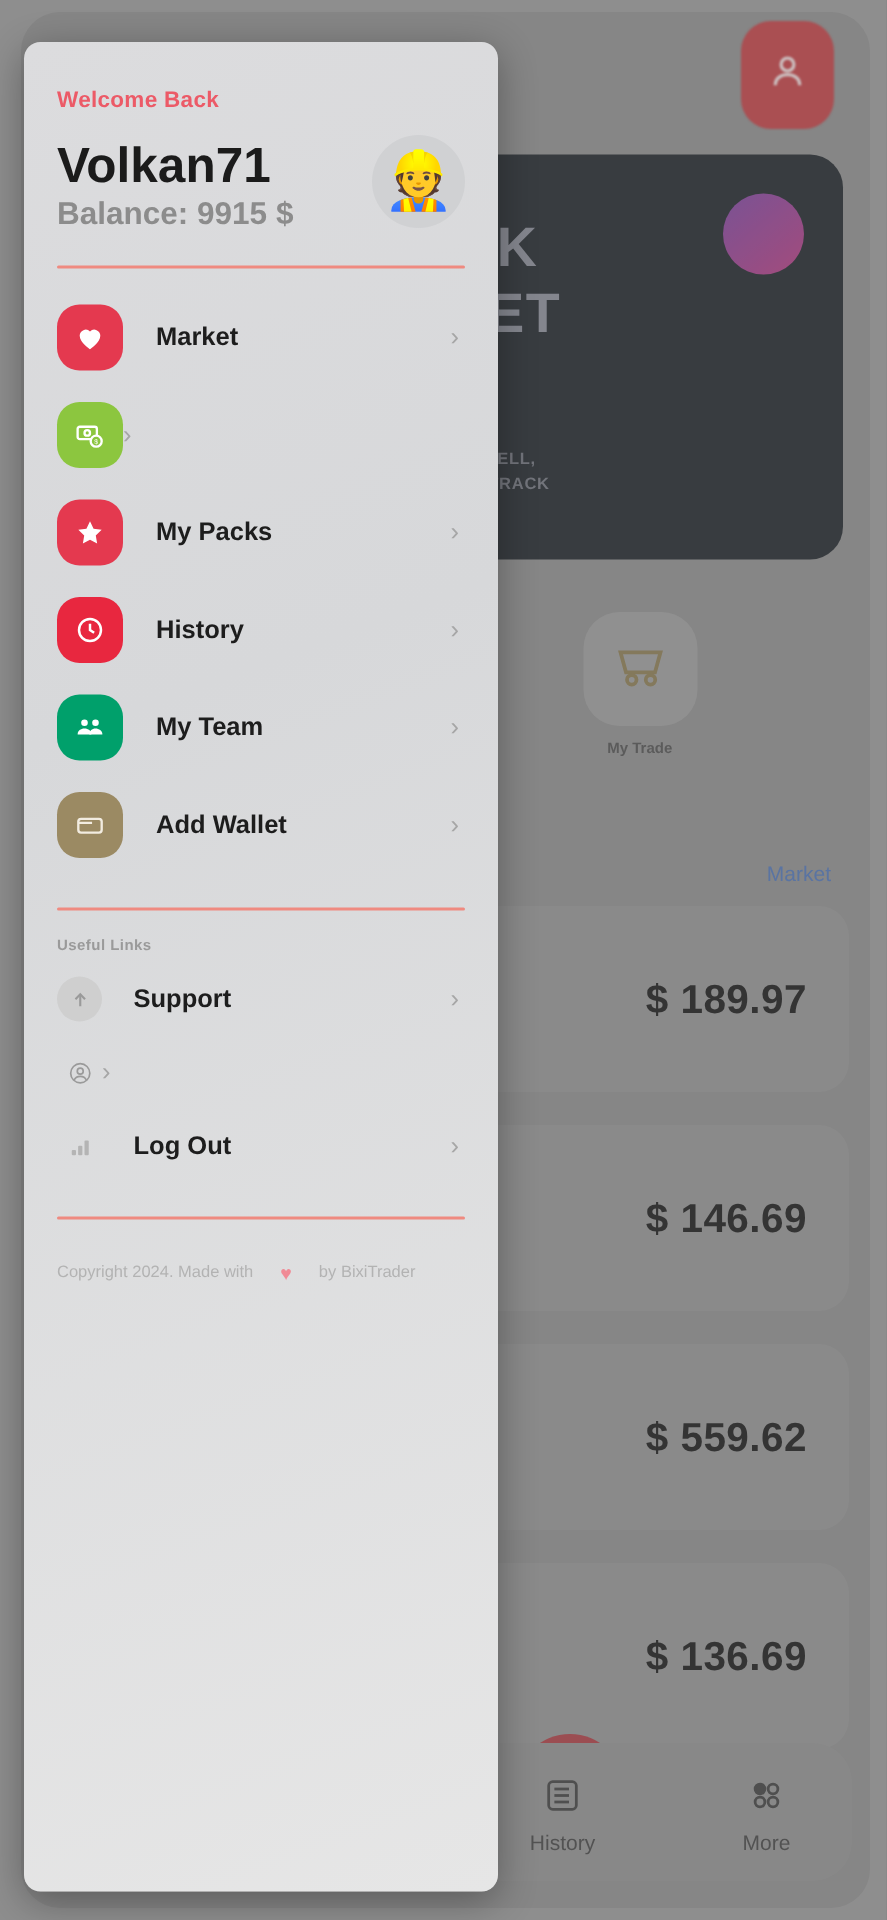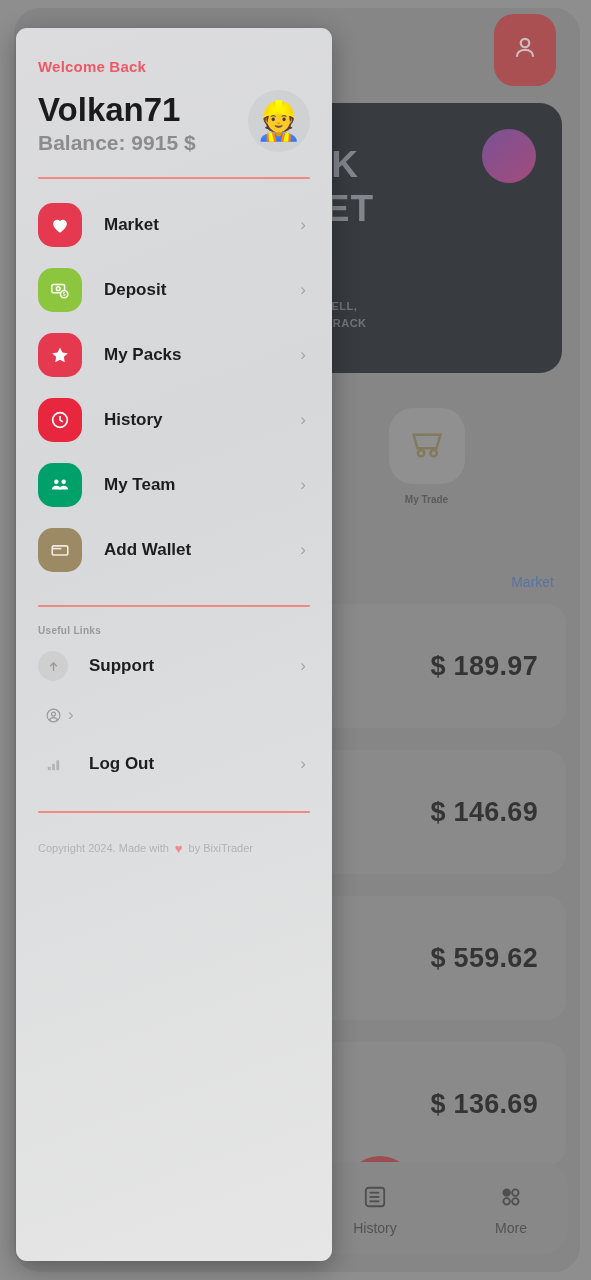--- a/index.html
+++ b/index.html
@@ -338,21 +338,21 @@
     color: #1d1d1d;
   }
 
   .copyright {
     padding: 0 22px;
     margin-top: 28px;
     font-size: 11px;
     color: #b3b3b3;
     display: flex;
     align-items: center;
-    gap: 6px;
+    gap: 18px;
   }
   .copyright .heart { color: #f08a95; font-size: 13px; }
 </style>
 </head>
 <body>
 
 <div id="app">
 
   <div class="bg-layer">
     <div class="bg-page">
@@ -489,21 +489,20 @@
 
       <div class="menu-item">
         <div class="mi-icon" style="background:#8cc63f">
           <svg viewBox="0 0 24 24" fill="none" stroke="#ffffff" stroke-width="1.7">
             <rect x="3" y="6" width="14" height="9" rx="1.6"></rect>
             <circle cx="10" cy="10.5" r="2"></circle>
             <circle cx="16.5" cy="16.5" r="4" fill="#8cc63f"></circle>
             <text x="16.5" y="18.4" font-size="5" fill="#ffffff" text-anchor="middle" stroke="none" font-family="Liberation Sans">$</text>
           </svg>
         </div>
-        <div class="mi-label">Deposit</div>
         <div class="chev">›</div>
       </div>
 
       <div class="menu-item">
         <div class="mi-icon" style="background:#e4394f">
           <svg viewBox="0 0 24 24" fill="#ffffff">
               <path d="M12 3.8l2.6 5.4 5.9.8-4.3 4.1 1 5.9-5.2-2.8-5.2 2.8 1-5.9L3.5 10l5.9-.8z"></path>
             </svg>
         </div>
         <div class="mi-label">My Packs</div>

